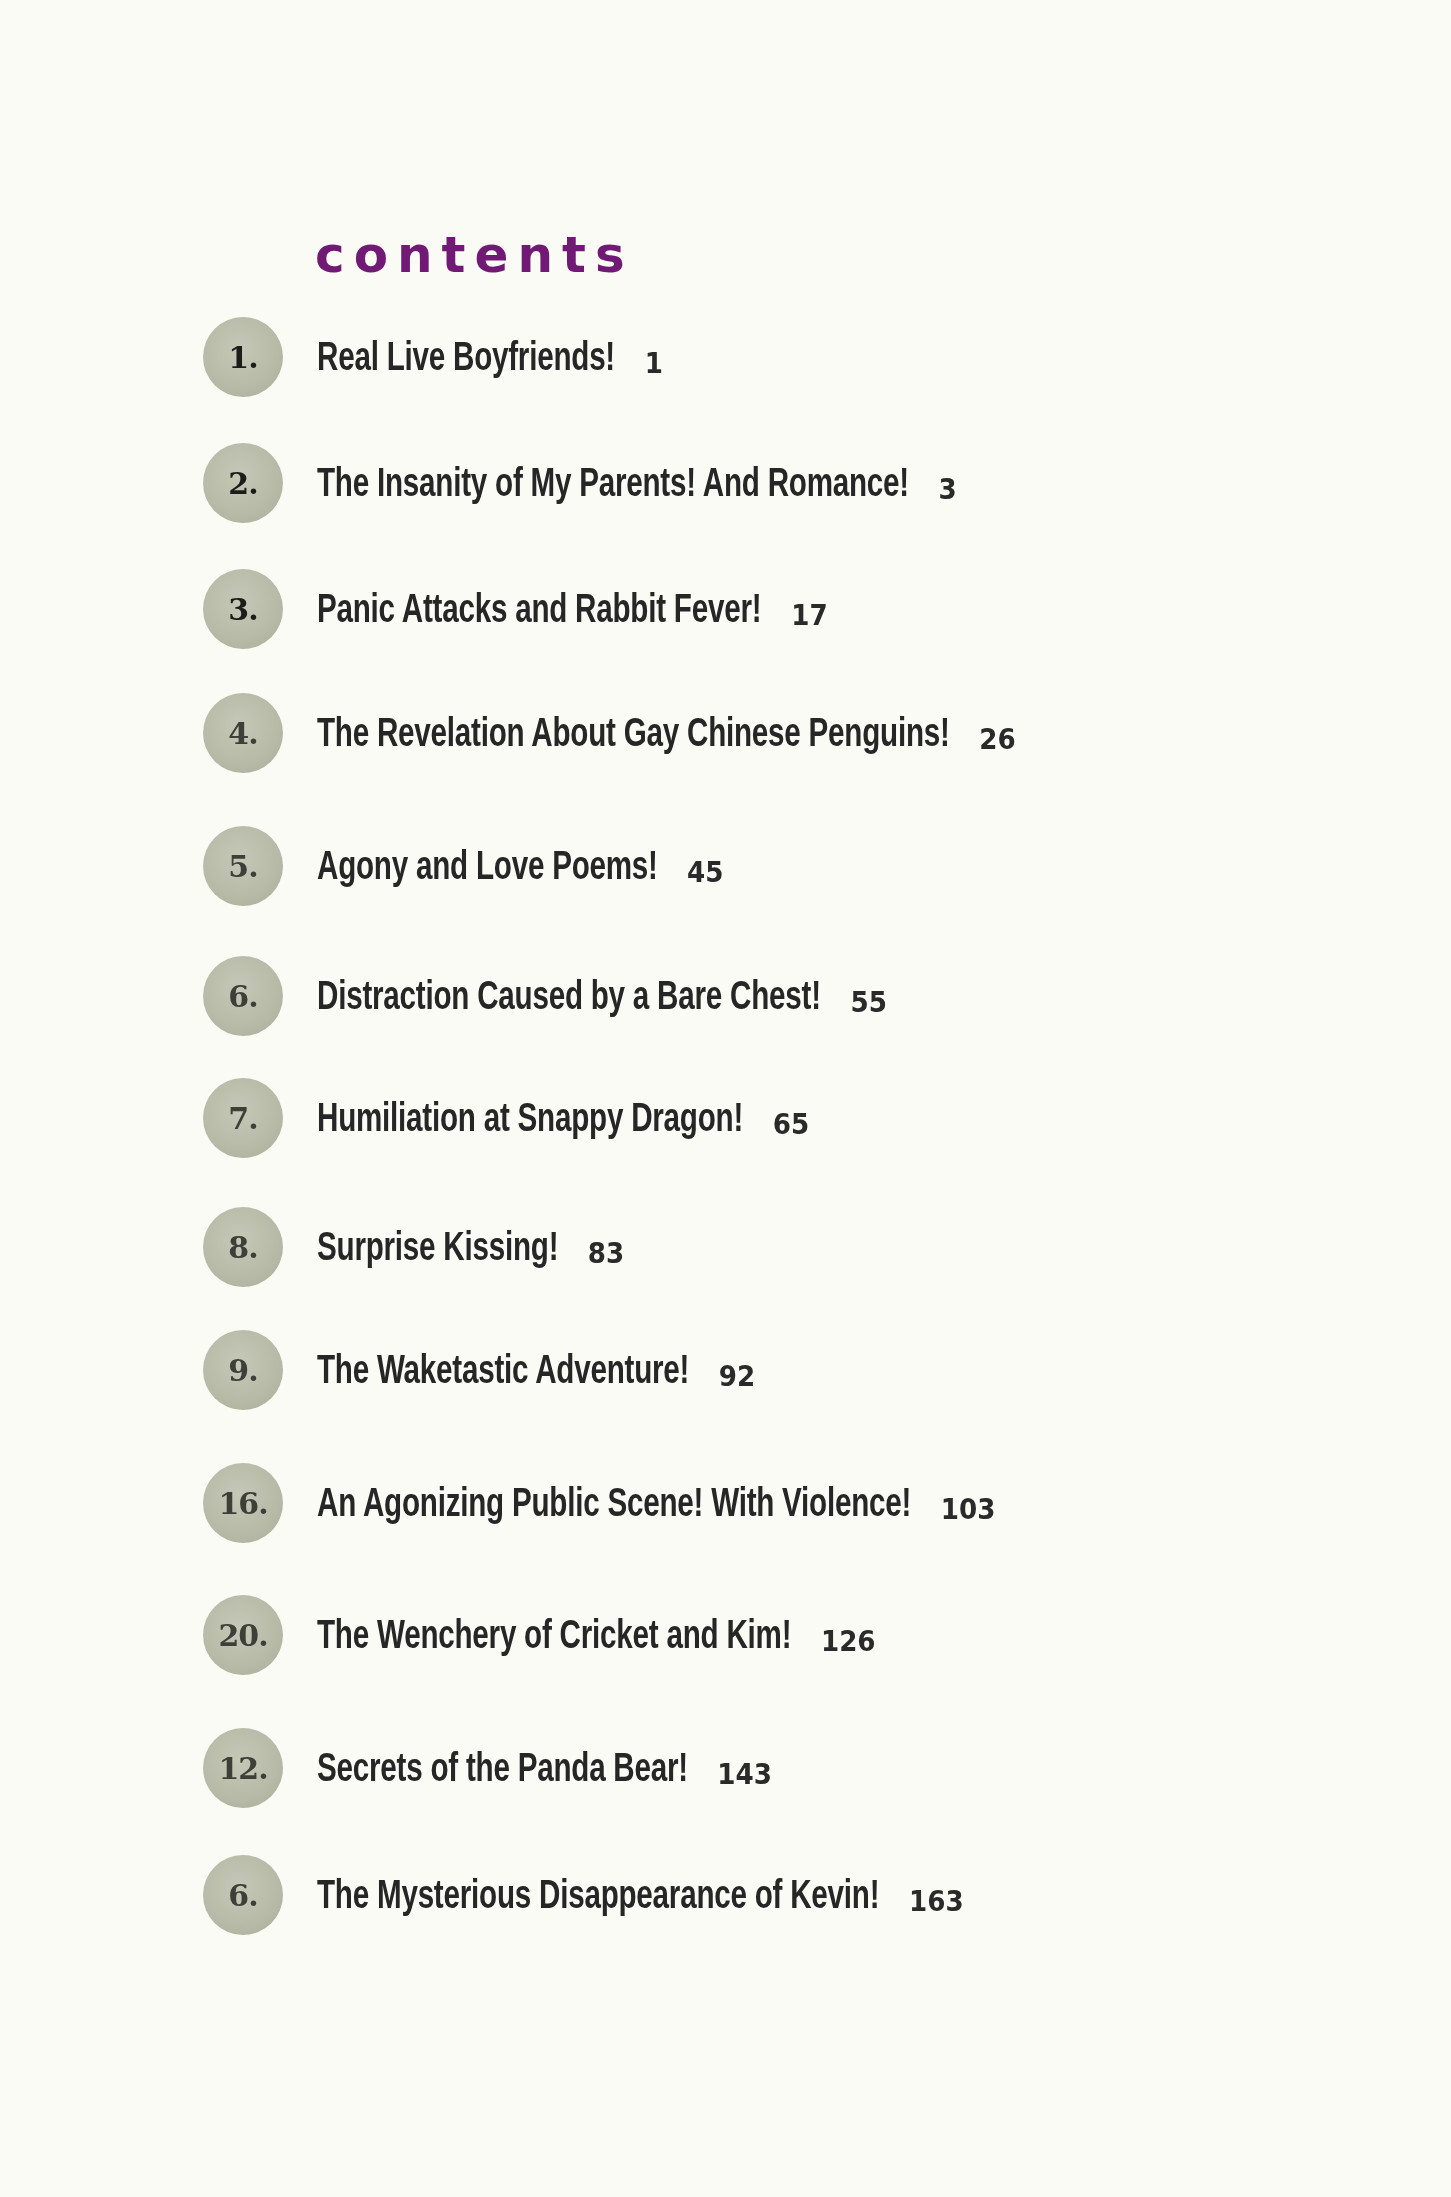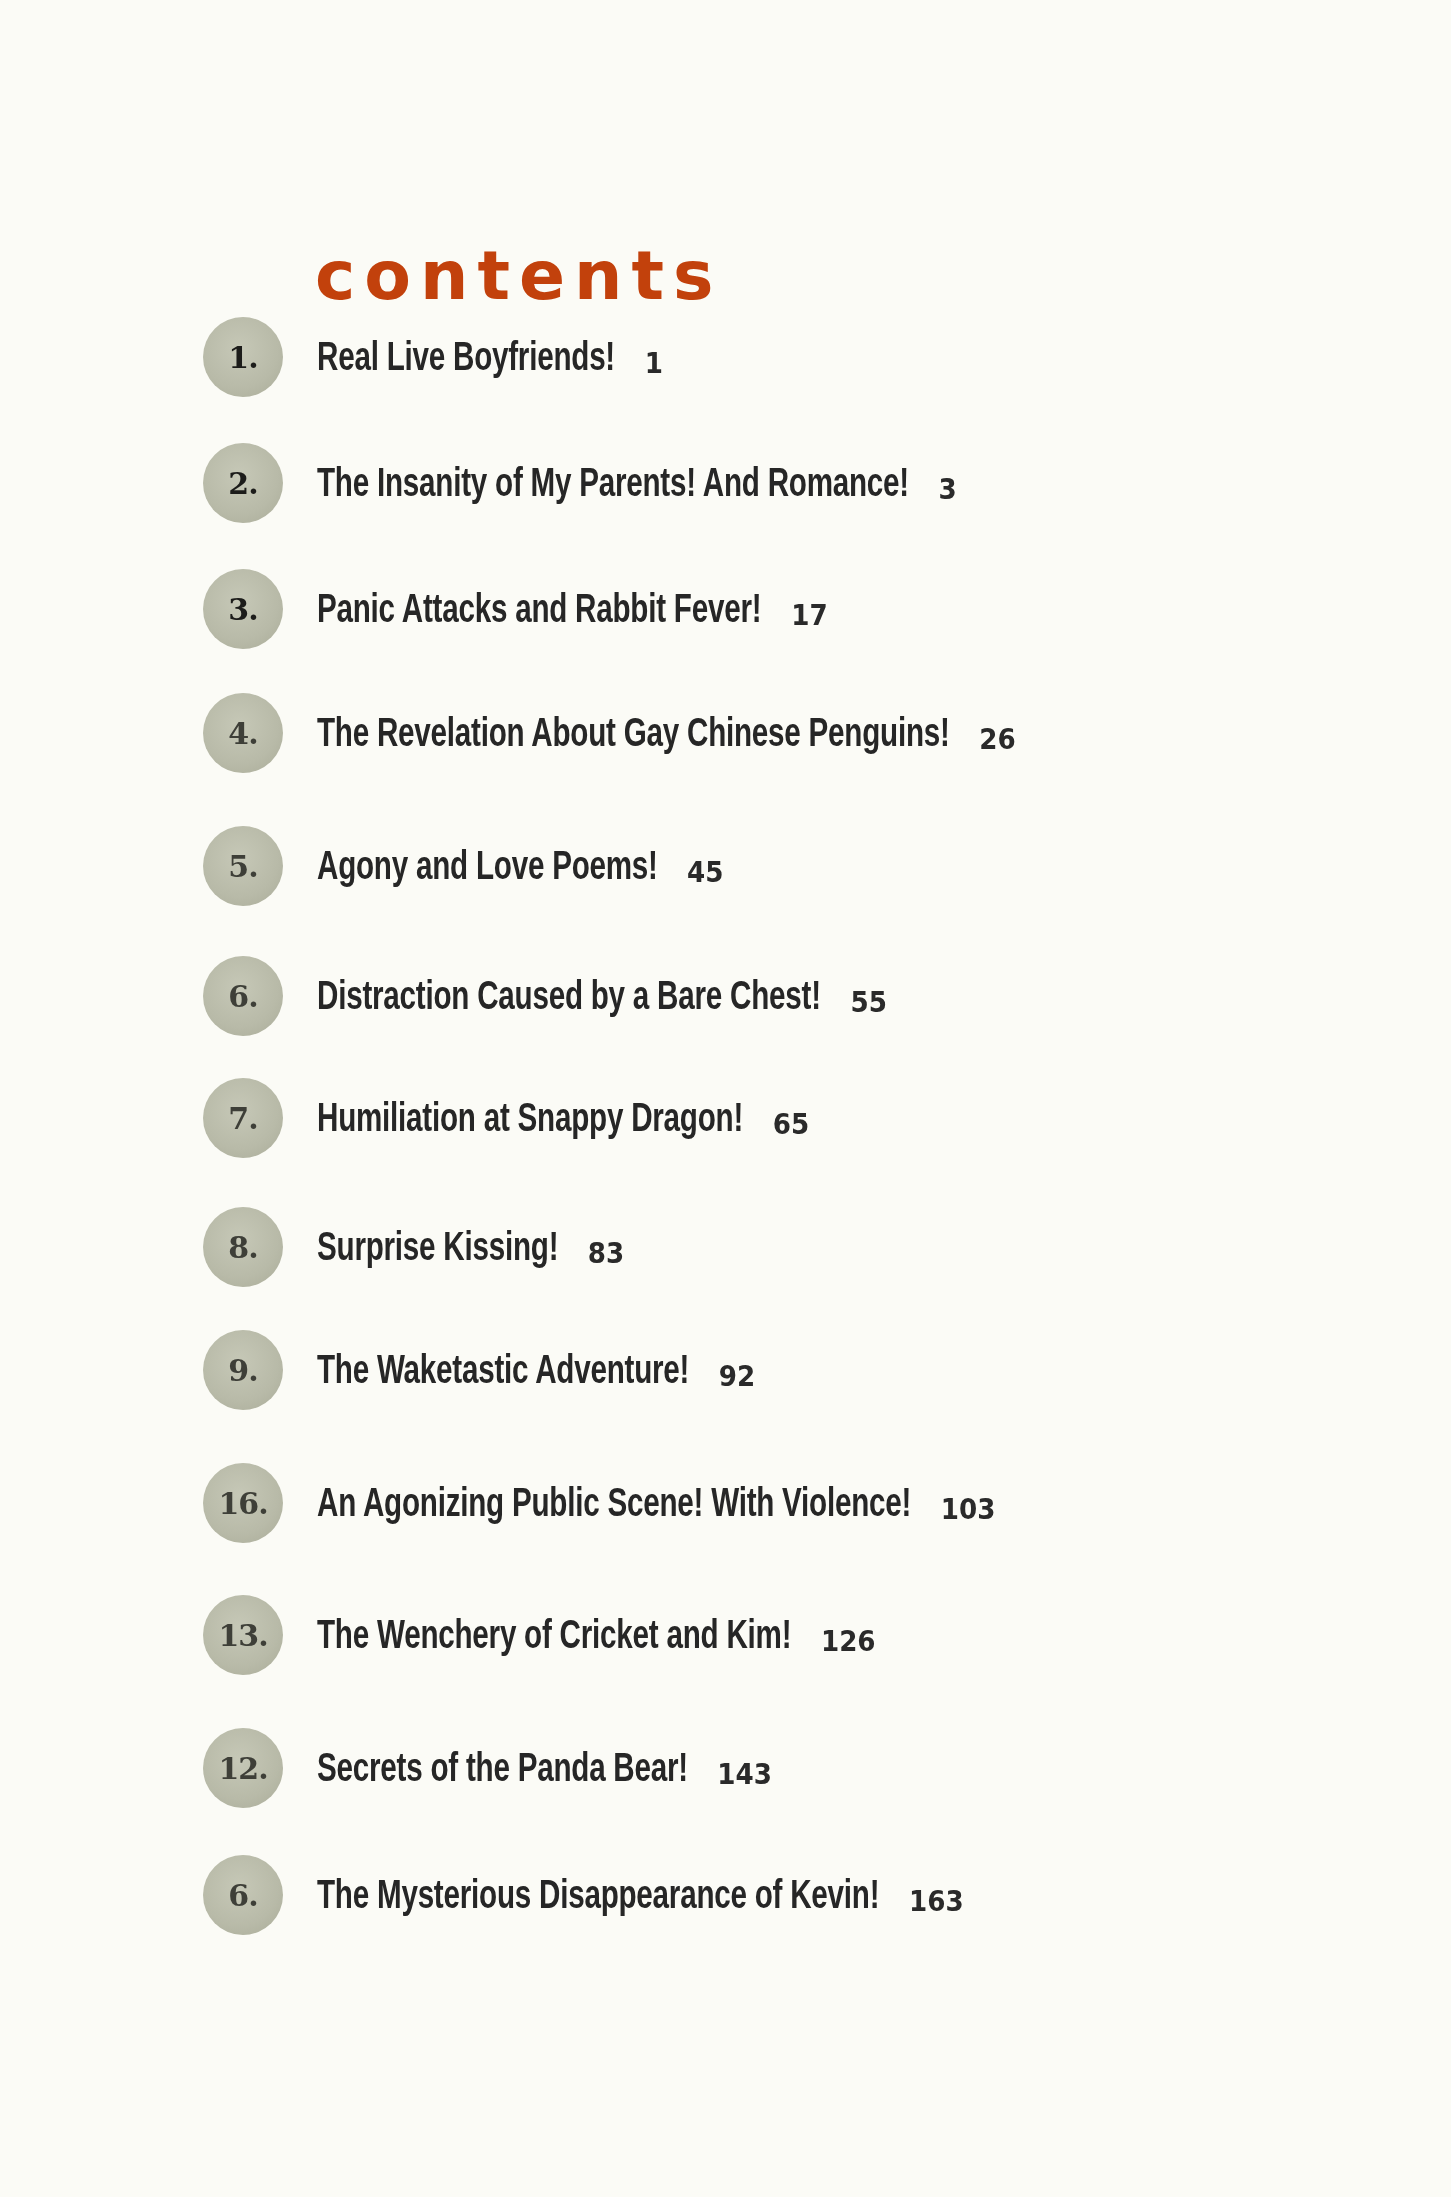--- a/index.html
+++ b/index.html
@@ -14,23 +14,23 @@
     overflow: hidden;
     font-family: "Liberation Sans", sans-serif;
     color: #262626;
   }
   .page-title {
     position: absolute;
     left: 315px;
     top: 196px;
     font-family: "DejaVu Sans", sans-serif;
     font-weight: bold;
-    font-size: 68px;
+    font-size: 50px;
     letter-spacing: 9px;
-    color: #c2410c;
+    color: #701a75;
     line-height: 1;
   }
   .toc-list {
     position: absolute;
     left: 0;
     top: 0;
     width: 1451px;
     height: 2197px;
     margin: 0;
     padding: 0;
@@ -153,21 +153,21 @@
     <div class="line-wrap"><span class="chapter-title">The Waketastic Adventure!</span><span class="page-num">92</span></div>
   </li>
   <li class="toc-row" style="top: 1463px;">
     <div class="chapter-badge">
         <span class="chapter-num">16.</span>
       </div>
     <div class="line-wrap"><span class="chapter-title">An Agonizing Public Scene! With Violence!</span><span class="page-num">103</span></div>
   </li>
   <li class="toc-row" style="top: 1595px;">
     <div class="chapter-badge">
-        <span class="chapter-num">13.</span>
+        <span class="chapter-num">20.</span>
       </div>
     <div class="line-wrap"><span class="chapter-title">The Wenchery of Cricket and Kim!</span><span class="page-num">126</span></div>
   </li>
   <li class="toc-row" style="top: 1728px;">
     <div class="chapter-badge">
         <span class="chapter-num">12.</span>
       </div>
     <div class="line-wrap"><span class="chapter-title">Secrets of the Panda Bear!</span><span class="page-num">143</span></div>
   </li>
   <li class="toc-row" style="top: 1855px;">

